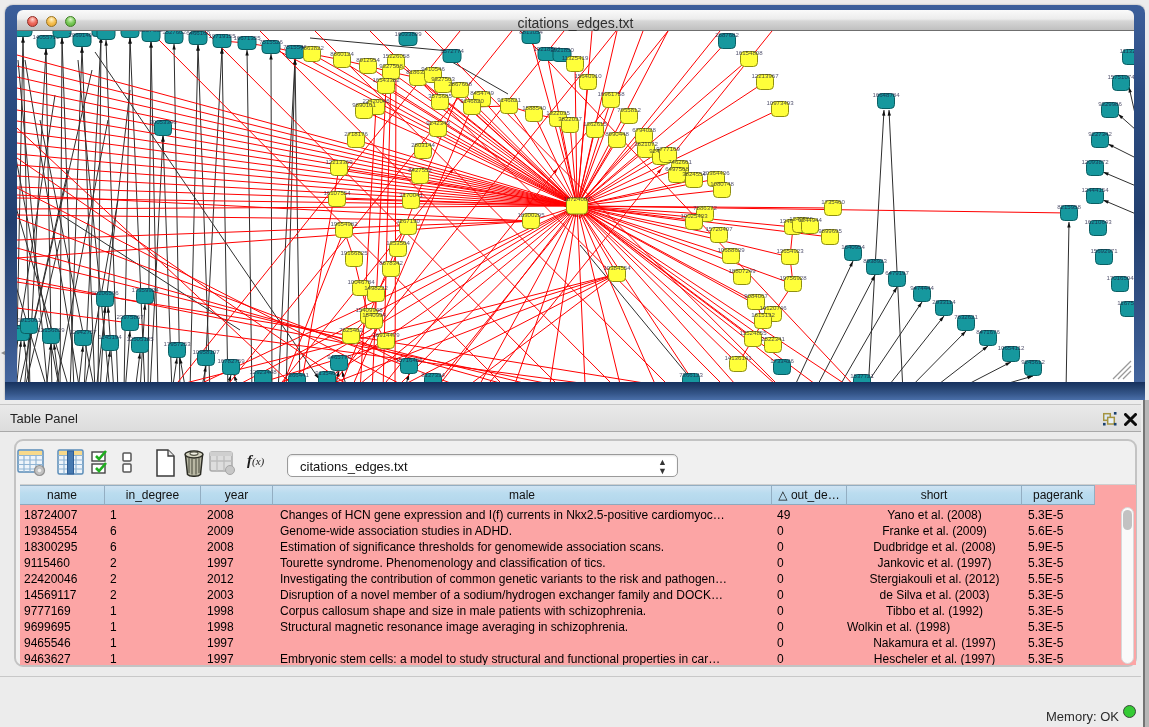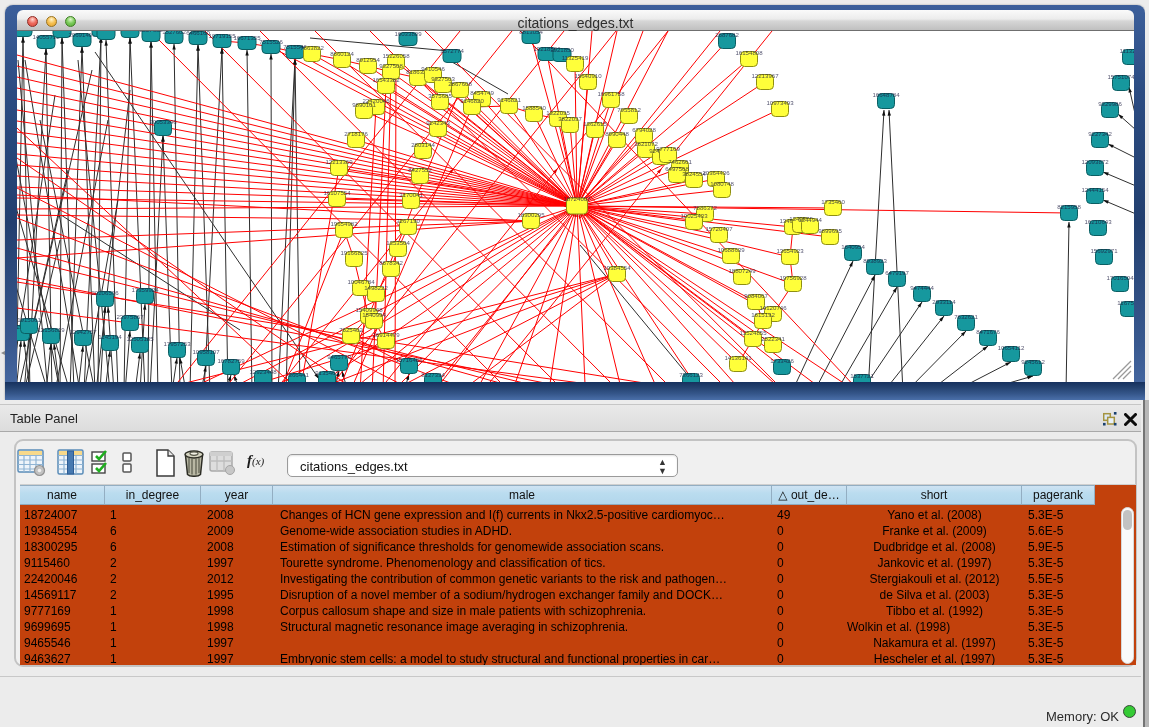--- a/index.html
+++ b/index.html
@@ -37,21 +37,21 @@
   border:2px solid #c3c3c3; border-radius:9px; background:#f0f0f0; }
 
 #toolbar { position:absolute; left:0; top:6px; width:1118px; height:36px; }
 .ic { position:absolute; top:2px; }
 #combo { position:absolute; left:271px; top:7px; width:391px; height:23px;
   background:#fff; border:1px solid #9a9a9a; border-radius:5px;
   box-shadow:inset 0 1px 2px rgba(0,0,0,.12); }
 #combo .txt { position:absolute; left:12px; top:4px; font-size:13px; color:#111; }
 #combo .arr { position:absolute; right:10px; top:3px; font-size:9px; color:#333; line-height:9px; text-align:center;}
 
-#tbl { position:absolute; left:4px; top:43px; width:1116px; height:181px; background:#c2410c; overflow:hidden;
+#tbl { position:absolute; left:4px; top:43px; width:1116px; height:181px; background:#fca5a5; overflow:hidden;
   border-top:1px solid #cfcfcf;}
 .hdr { position:absolute; top:0; height:20px; background:linear-gradient(180deg,#cfe3f3,#badcef 40%,#b2d6ec);
   border-right:1px solid #93aec2; border-bottom:1px solid #8ea9bd; border-top:1px solid #93aec2;
   font-size:12px; color:#111; text-align:center; line-height:19px; }
 .cell { position:absolute; font-size:12px; color:#000; height:16px; line-height:16px; white-space:nowrap; overflow:hidden; }
 #vscroll { position:absolute; right:2px; top:22px; width:13px; height:157px; background:#fafafa;
   border:1px solid #d8d8d8; border-radius:7px;}
 #vthumb { position:absolute; left:1px; top:2px; width:9px; height:20px; background:#c2c2c2; border-radius:5px;}
 
 #botline { position:absolute; left:0; top:276px; width:1141px; height:1px; background:#c8c8c8; }
@@ -930,21 +930,21 @@
 <div class="cell" style="left:1008px;top:70px;width:66px">5.3E-5</div>
 <div class="cell" style="left:4px;top:86px;width:80px">22420046</div>
 <div class="cell" style="left:90px;top:86px;width:88px">2</div>
 <div class="cell" style="left:187px;top:86px;width:64px">2012</div>
 <div class="cell" style="left:260px;top:86px;width:490px">Investigating the contribution of common genetic variants to the risk and pathogen…</div>
 <div class="cell" style="left:757px;top:86px;width:68px">0</div>
 <div class="cell" style="left:827px;top:86px;width:175px;text-align:center">Stergiakouli et al. (2012)</div>
 <div class="cell" style="left:1008px;top:86px;width:66px">5.5E-5</div>
 <div class="cell" style="left:4px;top:102px;width:80px">14569117</div>
 <div class="cell" style="left:90px;top:102px;width:88px">2</div>
-<div class="cell" style="left:187px;top:102px;width:64px">1995</div>
+<div class="cell" style="left:187px;top:102px;width:64px">2003</div>
 <div class="cell" style="left:260px;top:102px;width:490px">Disruption of a novel member of a sodium/hydrogen exchanger family and DOCK…</div>
 <div class="cell" style="left:757px;top:102px;width:68px">0</div>
 <div class="cell" style="left:827px;top:102px;width:175px;text-align:center">de Silva et al. (2003)</div>
 <div class="cell" style="left:1008px;top:102px;width:66px">5.3E-5</div>
 <div class="cell" style="left:4px;top:118px;width:80px">9777169</div>
 <div class="cell" style="left:90px;top:118px;width:88px">1</div>
 <div class="cell" style="left:187px;top:118px;width:64px">1998</div>
 <div class="cell" style="left:260px;top:118px;width:490px">Corpus callosum shape and size in male patients with schizophrenia.</div>
 <div class="cell" style="left:757px;top:118px;width:68px">0</div>
 <div class="cell" style="left:827px;top:118px;width:175px;text-align:center">Tibbo et al. (1992)</div>

